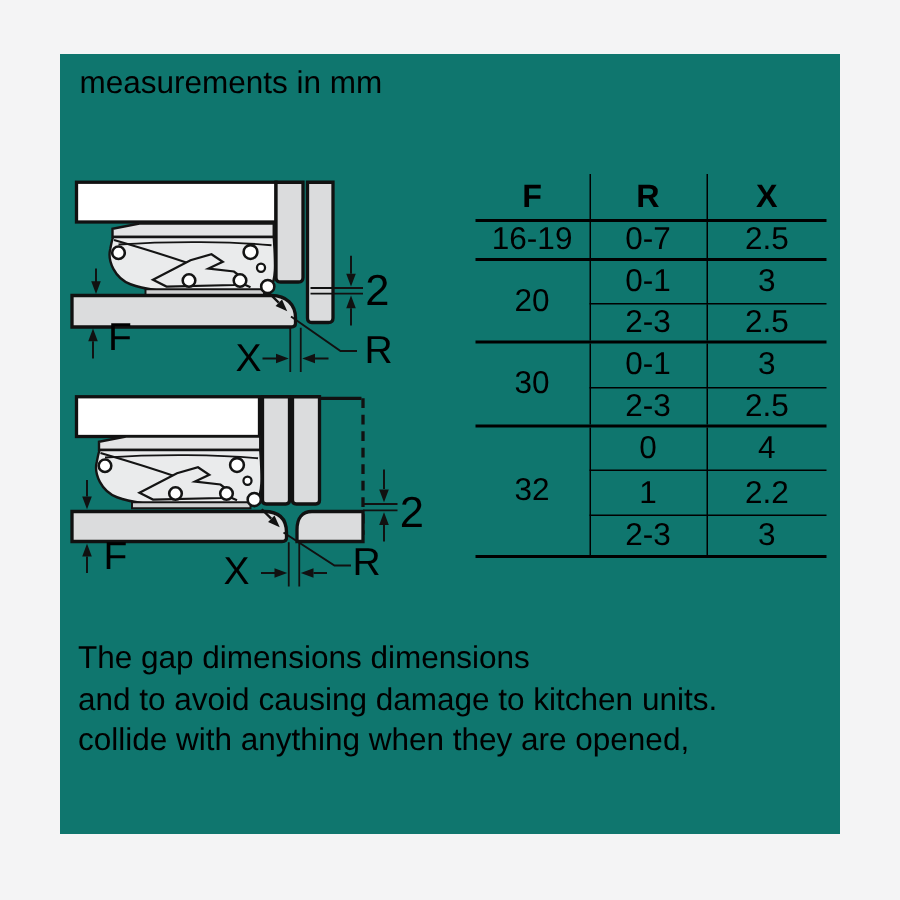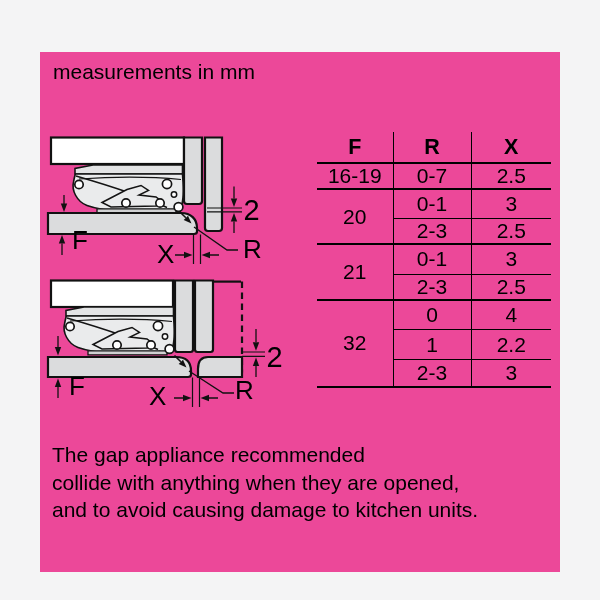--- a/index.html
+++ b/index.html
@@ -1,21 +1,21 @@
 <!DOCTYPE html>
 <html><head>
 <meta charset="utf-8">
 <style>
   html,body{margin:0;padding:0}
   body{
     width:600px;height:600px;position:relative;overflow:hidden;
     background:#f4f4f5;color:#000;
     font-family:"Liberation Sans","DejaVu Sans",sans-serif;
   }
-  .page{position:absolute;left:40px;top:52px;width:520px;height:520px;background:#ec4899}
+  .page{position:absolute;left:40px;top:36px;width:520px;height:520px;background:#0f766e}
   .hdr{position:absolute;left:13px;top:6px;font-size:21px;line-height:27.5px;white-space:nowrap}
   .ftr{position:absolute;left:12px;top:389px;font-size:21px;line-height:27.6px;white-space:nowrap}
   .tblwrap{position:absolute;left:277px;top:80px}
   table{border-collapse:collapse;table-layout:fixed}
   th,td{padding:0;text-align:center;vertical-align:middle;font-size:21px}
   th{font-weight:bold;height:30px;border-bottom:2.2px solid #000;font-size:21.5px}
   .vline{border-right:1.8px solid #000}
   .bf{border-bottom:2.2px solid #000}
   .bp{border-bottom:1.4px solid #000}
   svg.diag{position:absolute;left:5px;overflow:visible}
@@ -150,21 +150,21 @@
         <tr style="height:29px">
           <td rowspan="2" class="vline bf">20</td>
           <td class="vline bp">0-1</td>
           <td class="bp">3</td>
         </tr>
         <tr style="height:26px">
           <td class="vline bf">2-3</td>
           <td class="bf">2.5</td>
         </tr>
         <tr style="height:30px">
-          <td rowspan="2" class="vline bf">21</td>
+          <td rowspan="2" class="vline bf">30</td>
           <td class="vline bp">0-1</td>
           <td class="bp">3</td>
         </tr>
         <tr style="height:25px">
           <td class="vline bf">2-3</td>
           <td class="bf">2.5</td>
         </tr>
         <tr style="height:30px">
           <td rowspan="3" class="vline bf">32</td>
           <td class="vline bp">0</td>
@@ -176,18 +176,18 @@
         </tr>
         <tr style="height:27px">
           <td class="vline bf">2-3</td>
           <td class="bf">3</td>
         </tr>
       </tbody>
     </table>
   </div>
 
   <div class="ftr">
-    <div>The gap appliance recommended</div>
+    <div>The gap dimensions dimensions</div>
+    <div>and to avoid causing damage to kitchen units.</div>
     <div>collide with anything when they are opened,</div>
-    <div>and to avoid causing damage to kitchen units.</div>
   </div>
 
 </div>
 
 </body></html>

